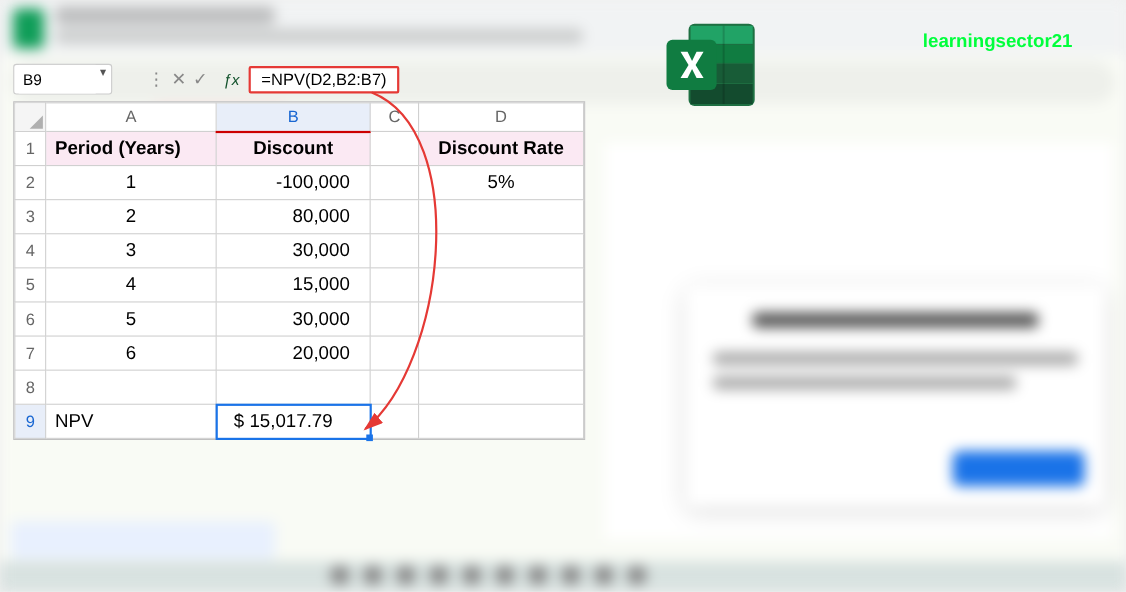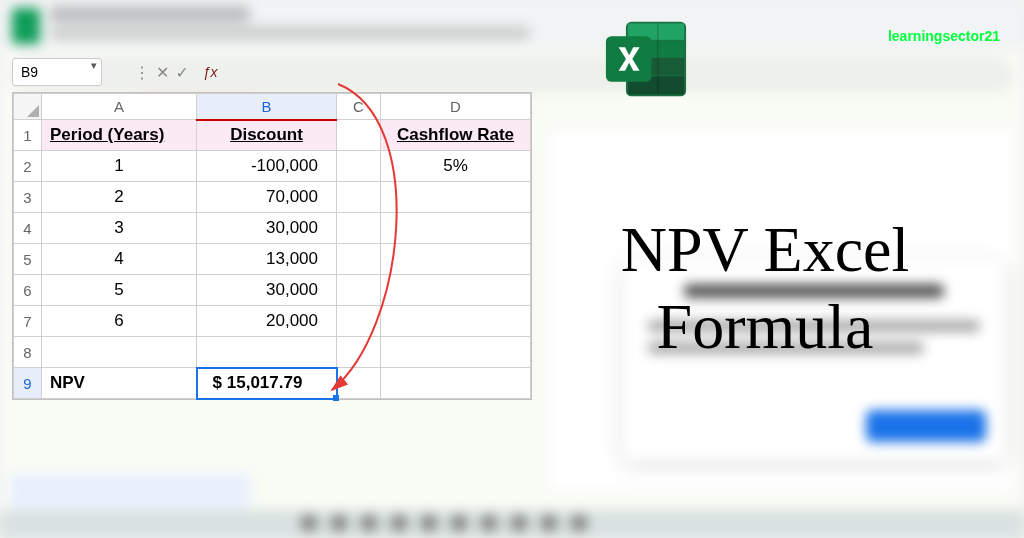--- a/index.html
+++ b/index.html
@@ -26,22 +26,22 @@
     .bg-popup-txt1 { position:absolute; top:60px; left:24px; right:24px; height:12px; background:#aaa; border-radius:5px; }
     .bg-popup-txt2 { position:absolute; top:82px; left:24px; right:80px; height:12px; background:#aaa; border-radius:5px; }
     .bg-popup-h { position:absolute; top:24px; left:60px; right:60px; height:14px; background:#555; border-radius:5px; }
     .bg-sheets { position:absolute; bottom:30px; left:10px; width:240px; height:34px; background:#e8f0fe; border-radius:4px; }
     .bg-taskbar { position:absolute; bottom:0; left:0; right:0; height:28px; background:#d8e2e0; }
     .bg-task-icons { position:absolute; bottom:4px; left:300px; width:420px; height:20px; display:flex; gap:12px; }
     .bg-task-icons span { width:18px; height:18px; border-radius:50%; background:#888; }
     .bg-selection { position:absolute; top:96px; left:140px; width:120px; height:24px; background:#fdd; border-radius:4px; }
 
     .watermark {
-      position: absolute; top: 28px; right: 24px;
-      color: #00ff3c; font-weight: bold; font-size: 14px;
+      position: absolute; top: 28px; right: 49px;
+      color: #00ff3c; font-weight: bold; font-size: 17px;
       z-index: 50;
     }
     .excel-logo {
       position: absolute; top: 18px; left: 600px; width: 92px; height: 82px;
       z-index: 50;
     }
     .big-title {
       position: absolute; top: 212px; left: 530px; width: 470px;
       text-align:center; color:#000; font-family: "Times New Roman", serif;
       font-size: 64px; line-height: 1.2; z-index: 50;
@@ -52,21 +52,21 @@
       display:flex; gap:4px;
       background:#fff; border:1px solid #ccc; border-radius:3px;
       height:28px; padding: 0 4px;
     }
     .name-box input { border:none; width:70px; font-size:14px; padding:2px 4px; outline:none; }
     .fb-icons { display:flex; gap:6px; padding:0 6px; color:#888; }
     .formula-bar {
       position:absolute; top:58px; left:128px; z-index:40;
       display:flex; align-items:center; gap:8px; height:28px;
     }
-    .fx { font-style:italic; font-size:14px; color:#7f1d1d; }
+    .fx { font-style:italic; font-size:14px; color:#14532d; }
     .formula-box {
       border:2px solid #e53935; border-radius:2px; padding:2px 10px;
       background:#fff; font-size:15px; font-family:Arial;
     }
 
     .sheet {
       position:absolute; top:92px; left:12px; z-index:40;
       background:#fff; border:1px solid #c0c0c0;
     }
     table { border-collapse: collapse; }
@@ -77,28 +77,28 @@
       padding: 0;
     }
     th.rowhead { width:28px; background:#fff; color:#666; font-weight:normal; font-size:15px; }
     th.colhead { background:#fff; color:#666; font-weight:normal; font-size:15px; height:26px; }
     th.corner { width:28px; height:26px; background:#f5f5f5; position:relative; }
     th.corner::after{
       content:''; position:absolute; right:2px; bottom:2px;
       border-style:solid; border-width:0 0 12px 12px;
       border-color: transparent transparent #b0b0b0 transparent;
     }
-    .hdr-pink { background:#fbe9f3 !important; font-weight:bold;text-decoration:underline; }
+    .hdr-pink { background:#fbe9f3 !important; font-weight:bold; }
     .col-a { width:155px; }
     .col-b { width:140px; }
     .col-c { width:44px; }
     .col-d { width:150px; }
     .ralign { text-align:right; padding-right:18px; }
     .lalign { text-align:left; padding-left:8px; }
-    .bold { font-weight:bold; }
+    .bold { font-weight:normal; }
     .sel-cell { outline:2px solid #1a73e8; outline-offset:-1px; position:relative;text-align:center; }
     .sel-cell::after{
       content:''; position:absolute; right:-3px; bottom:-3px;
       width:6px; height:6px; background:#1a73e8;
     }
     .colhead.sel-col { background:#e8eef9 !important; color:#1a67d2; }
     .rowhead.sel-row { background:#e8eef9 !important; color:#1a67d2; }
     .colhead.hl { border-bottom:2px solid #c00; }
 
     .arrow {
@@ -145,80 +145,80 @@
   <rect x="30" y="6" width="62" height="18" fill="#21a366"></rect>
   <rect x="30" y="25" width="62" height="18" fill="#107c41"></rect>
   <rect x="30" y="44" width="62" height="19" fill="#185c37"></rect>
   <rect x="30" y="64" width="62" height="20" fill="#134b2e"></rect>
   <rect x="62" y="6" width="2" height="78" fill="rgba(0,0,0,0.15)"></rect>
   <rect x="6" y="20" width="50" height="50" rx="6" fill="#107c41"></rect>
   <path d="M20 32 L28 45 L20 58 L27 58 L31.5 49 L36 58 L43 58 L35 45 L43 32 L36 32 L31.5 41 L27 32 Z" fill="#fff"></path>
 </svg>
 
 <div class="big-title">
-  <span>NPV Excel</span><br>
-  <span>Formula</span>
+  <br>
 </div>
 
 <div class="name-box">
   <input value="B9" style="">
   <span style="font-size:11px;color:#555;">▾</span>
 </div>
 
 <div class="formula-bar">
   <div class="fb-icons">
     <span>⋮</span>
     <span>✕</span>
     <span>✓</span>
   </div>
   <span class="fx">ƒx</span>
+  <div class="formula-box">=NPV(D2,B2:B7)</div>
 </div>
 
 <div class="sheet">
   <table>
     <tbody>
         <tr>
       <th class="corner"></th>
       <th class="colhead col-a">A</th>
       <th class="colhead col-b sel-col hl">B</th>
       <th class="colhead col-c">C</th>
       <th class="colhead col-d">D</th>
     </tr>
     <tr>
       <th class="rowhead">1</th>
       <td class="hdr-pink lalign col-a">Period (Years)</td>
       <td class="hdr-pink col-b">Discount</td>
       <td class="col-c"></td>
-      <td class="hdr-pink col-d">Cashflow Rate</td>
+      <td class="hdr-pink col-d">Discount Rate</td>
     </tr>
     <tr>
       <th class="rowhead">2</th>
       <td>1</td>
       <td class="ralign">-100,000</td>
       <td></td>
       <td>5%</td>
     </tr>
     <tr>
       <th class="rowhead">3</th>
       <td>2</td>
-      <td class="ralign">70,000</td>
+      <td class="ralign">80,000</td>
       <td></td>
       <td></td>
     </tr>
     <tr>
       <th class="rowhead">4</th>
       <td>3</td>
       <td class="ralign">30,000</td>
       <td></td>
       <td></td>
     </tr>
     <tr>
       <th class="rowhead">5</th>
       <td>4</td>
-      <td class="ralign">13,000</td>
+      <td class="ralign">15,000</td>
       <td></td>
       <td></td>
     </tr>
     <tr>
       <th class="rowhead">6</th>
       <td>5</td>
       <td class="ralign">30,000</td>
       <td></td>
       <td></td>
     </tr>

